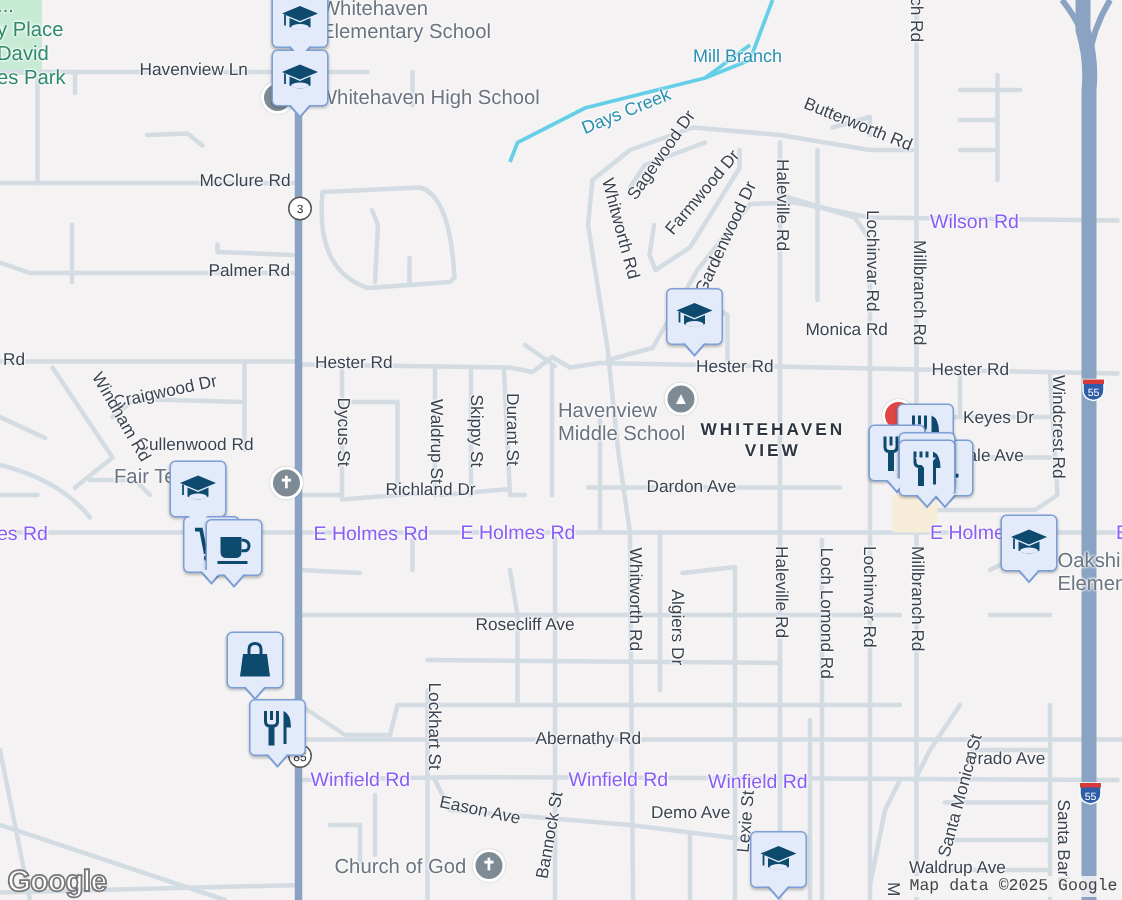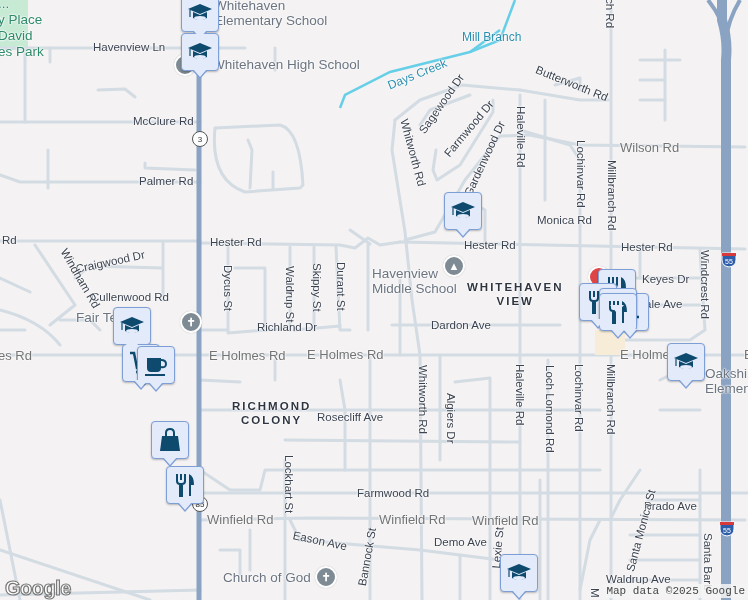--- a/index.html
+++ b/index.html
@@ -1,20 +1,20 @@
 <!DOCTYPE html>
 <html><head>
 <meta charset="utf-8">
 <style>
   html, body { margin:0; padding:0; }
   body { width:748px; height:600px; overflow:hidden; background:#f4f2f3; font-family:"Liberation Sans", sans-serif; }
   #map { position:relative; width:748px; height:600px; overflow:hidden; background:#f4f2f3; }
   svg.roads { position:absolute; left:0; top:0; }
   .lbl { position:absolute; font-size:11.5px; color:#3c4350; white-space:nowrap; line-height:1; text-shadow:0 0 2px #fff,0 0 2px #fff,0 0 2px #fff; }
-  .lbl.big { font-size:13px; color:#737373; }
+  .lbl.big { font-size:13px; color:#8b5cf6; }
   .lbl.vert { transform-origin:0 0; transform:rotate(90deg); }
   .lbl.poi { font-size:13.5px; color:#6b7480; line-height:15px; }
   .lbl.hood { font-size:11.5px; letter-spacing:2px; color:#2f3540; font-weight:bold; text-align:center; line-height:14px; }
   .lbl.water { color:#2a8fb0; font-size:12px; }
   .lbl.park { color:#2e8a6a; font-size:13.5px; line-height:16px; }
   .marker { position:absolute; width:36px; height:36px; background:#e3ebfb; border:1px solid #7d9fd6; border-radius:4px; box-shadow:0 1px 2px rgba(0,0,0,.25); display:flex; align-items:center; justify-content:center; cursor:pointer; }
   .marker::after { content:""; position:absolute; left:50%; bottom:-9px; margin-left:-8px; width:0; height:0; border-left:8px solid transparent; border-right:8px solid transparent; border-top:9px solid #7d9fd6; }
   .marker::before { content:""; position:absolute; left:50%; bottom:-7px; margin-left:-7px; width:0; height:0; border-left:7px solid transparent; border-right:7px solid transparent; border-top:8px solid #e3ebfb; z-index:2; }
   .marker svg { width:26px; height:26px; }
   .pin { position:absolute; width:18px; height:18px; border-radius:50%; background:#7f8b94; border:2px solid #fff; box-shadow:0 0 1px rgba(0,0,0,.3); display:flex; align-items:center; justify-content:center; }
@@ -187,24 +187,20 @@
     </div>
   <div class="lbl poi" style="left:705px;top:366px">
     <div>Oakshire</div>
     <div>Elementary</div>
   </div>
 
   <div class="lbl hood" style="left:467px;top:280px">
     <div>WHITEHAVEN</div>
     <div>VIEW</div>
   </div>
-  <div class="lbl hood" style="left:232px;top:399px">
-    <div>RICHMOND</div>
-    <div>COLONY</div>
-  </div>
 
   <div class="shield" style="left:192px;top:131px">3</div>
   <div class="shield" style="left:192px;top:496px">85</div>
   <svg class="ishield" style="left:721px;top:251px" viewBox="0 0 16 17">
     <path d="M1 2 L15 2 L15 9 Q15 15 8 16 Q1 15 1 9 Z" fill="#2d5ca8" stroke="#fff" stroke-width="1"></path>
     <path d="M1 2 L15 2 L15 5 L1 5 Z" fill="#d8393b"></path>
     <text x="8" y="13" font-size="7" fill="#fff" text-anchor="middle" font-family="Liberation Sans, sans-serif">55</text>
   </svg>
   <svg class="ishield" style="left:719px;top:520px" viewBox="0 0 16 17">
     <path d="M1 2 L15 2 L15 9 Q15 15 8 16 Q1 15 1 9 Z" fill="#2d5ca8" stroke="#fff" stroke-width="1"></path>
@@ -230,21 +226,21 @@
   <div class="lbl big" style="left:744px;top:348px">E</div>
   <div class="lbl" style="left:537px;top:215px">Monica Rd</div>
   <div class="lbl" style="left:642px;top:274px">Keyes Dr</div>
   <div class="lbl" style="left:645px;top:299px">ale Ave</div>
   <div class="lbl big" style="left:620px;top:141px">Wilson Rd</div>
   <div class="lbl" style="left:536px;top:64px;transform:rotate(22deg);transform-origin:0 50%">Butterworth Rd</div>
   <div class="lbl" style="left:422px;top:127px;transform:rotate(-55deg);transform-origin:0 50%">Sagewood Dr</div>
   <div class="lbl" style="left:447px;top:150px;transform:rotate(-50deg);transform-origin:0 50%">Farmwood Dr</div>
   <div class="lbl" style="left:468px;top:190px;transform:rotate(-65deg);transform-origin:0 50%">Gardenwood Dr</div>
   <div class="lbl" style="left:317px;top:412px">Rosecliff Ave</div>
-  <div class="lbl" style="left:357px;top:488px">Farmwood Rd</div>
+  <div class="lbl" style="left:357px;top:488px">Abernathy Rd</div>
   <div class="lbl big" style="left:207px;top:513px">Winfield Rd</div>
   <div class="lbl big" style="left:379px;top:513px">Winfield Rd</div>
   <div class="lbl big" style="left:472px;top:514px">Winfield Rd</div>
   <div class="lbl" style="left:293px;top:530px;transform:rotate(12deg);transform-origin:0 50%">Eason Ave</div>
   <div class="lbl" style="left:434px;top:537px">Demo Ave</div>
   <div class="lbl" style="left:644px;top:501px">Prado Ave</div>
   <div class="lbl" style="left:606px;top:574px">Waldrup Ave</div>
 
   <div class="lbl vert" style="left:68px;top:247px;transform:rotate(60deg)">Windham Rd</div>
   <div class="lbl vert" style="left:233px;top:265px">Dycus St</div>

